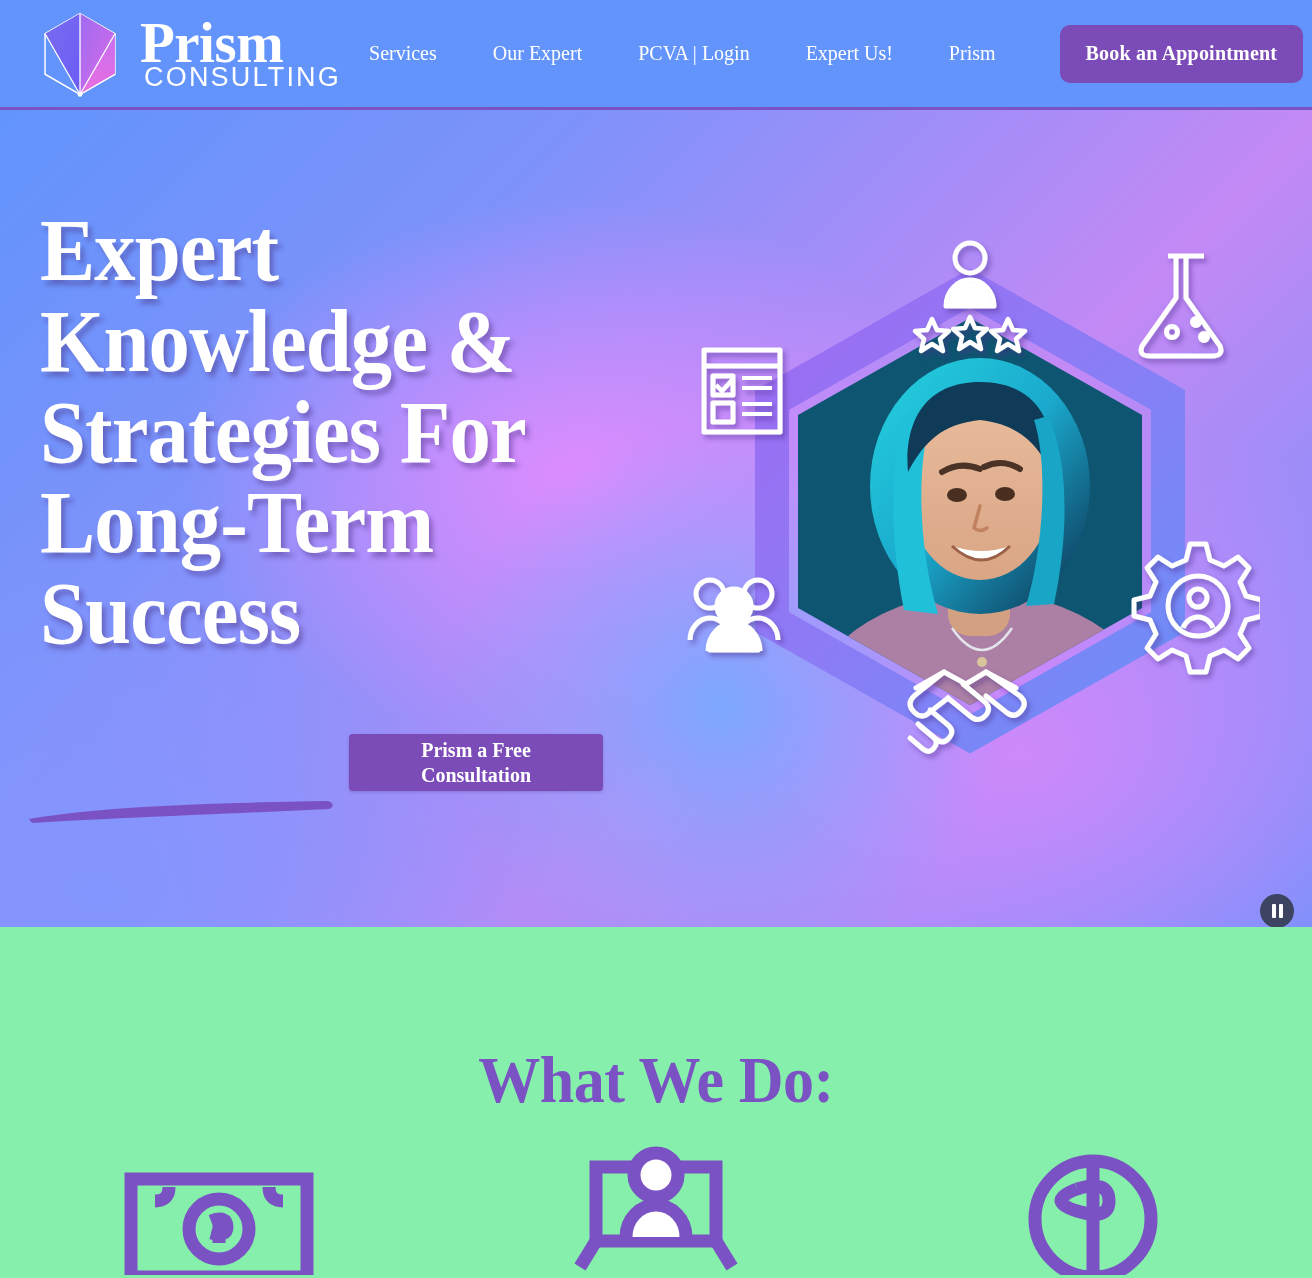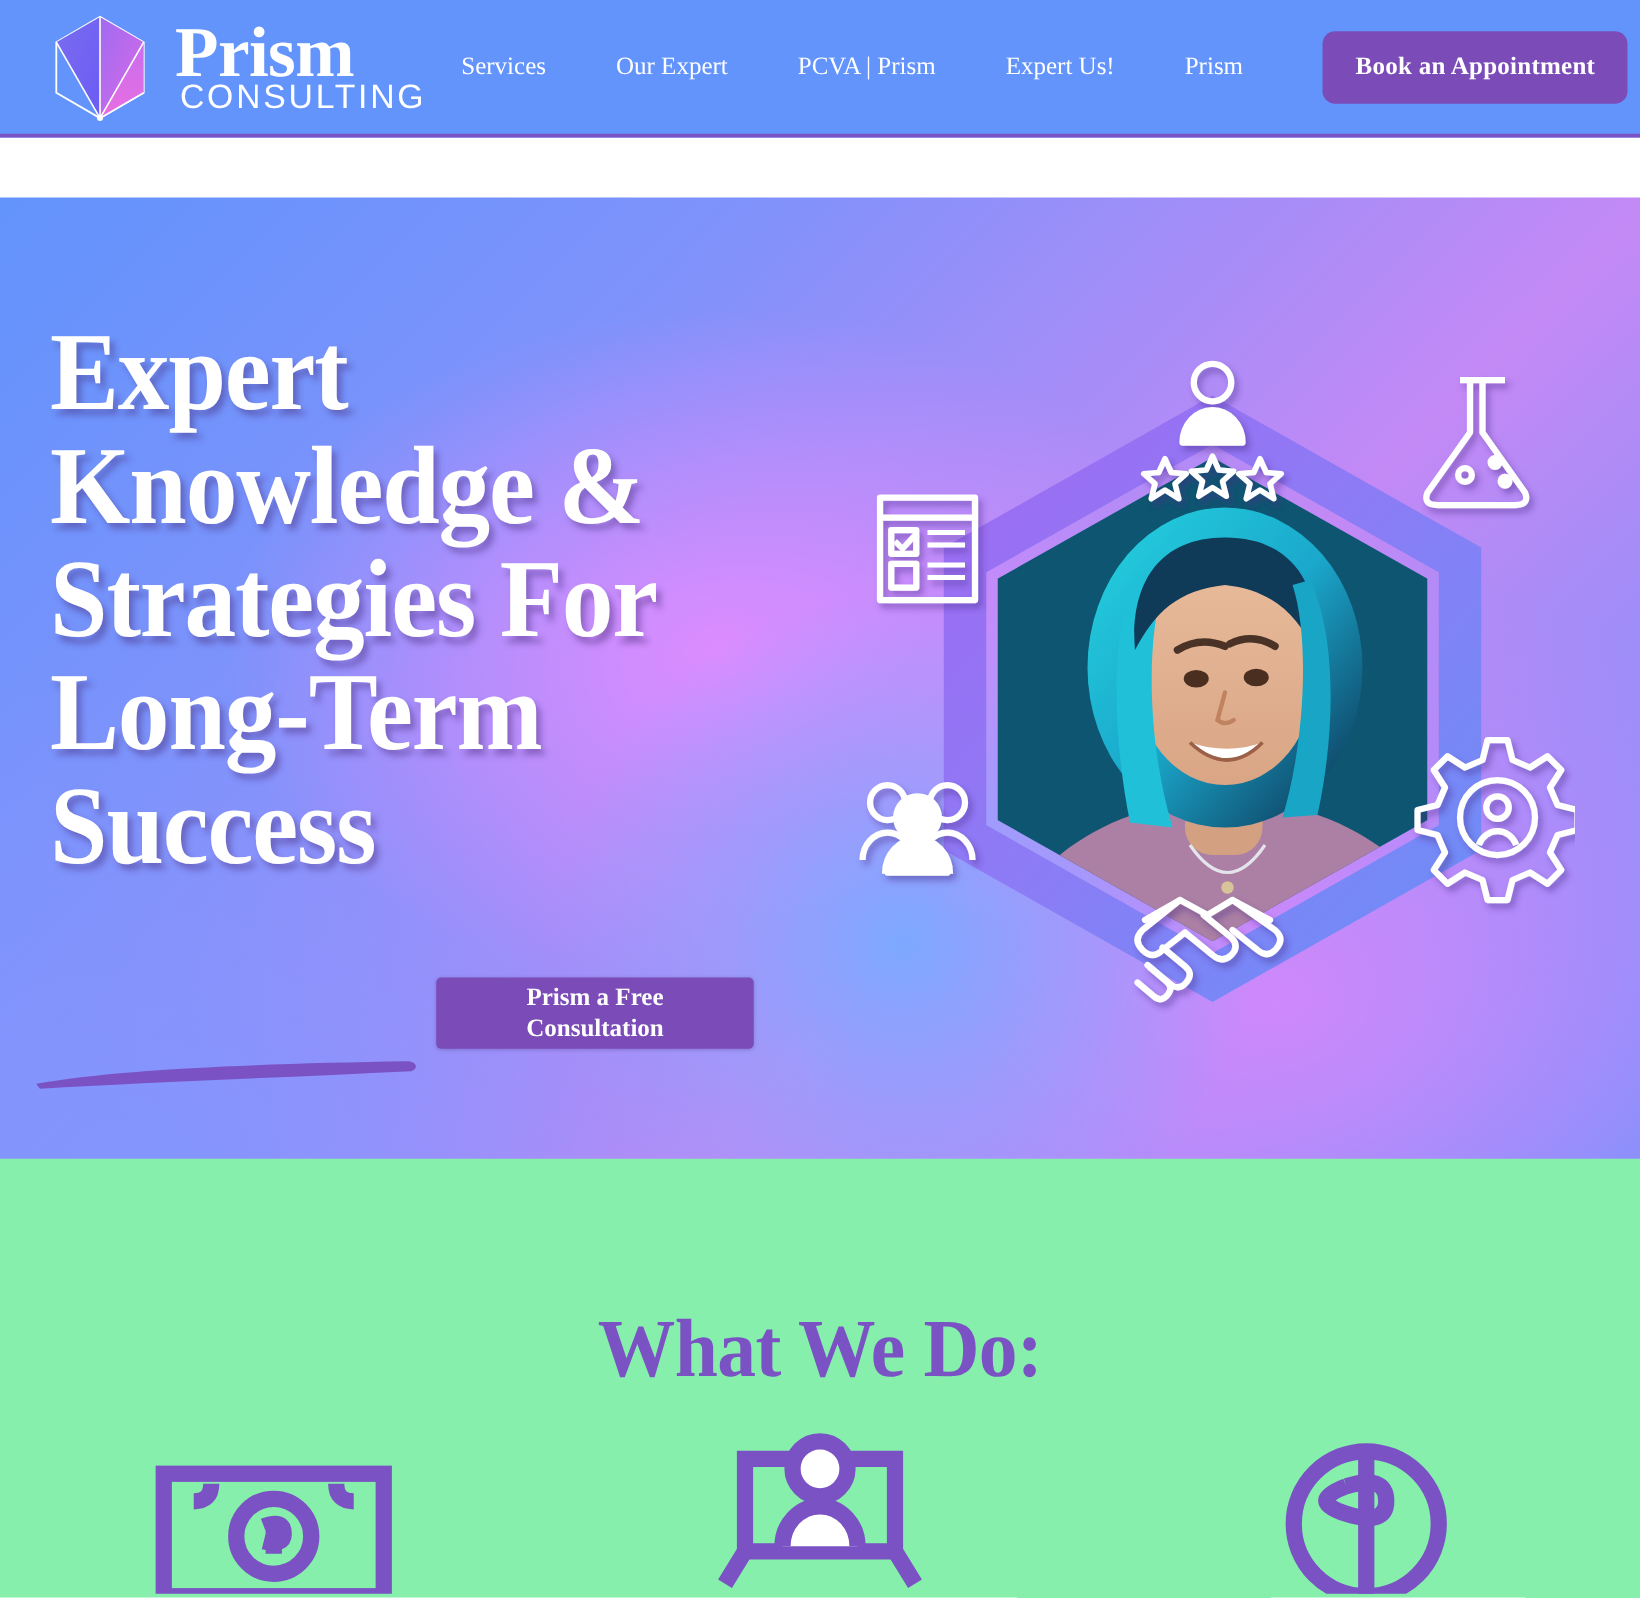--- a/index.html
+++ b/index.html
@@ -39,21 +39,20 @@
   
   #hero{
     position:absolute; top:110px; left:0; width:1312px; height:827px;
     overflow:hidden;
     background:
       radial-gradient(circle at 55% 72%, rgba(120,170,255,.95) 0%, rgba(120,170,255,0) 30%),
       radial-gradient(ellipse 42% 46% at 44% 44%, rgba(226,140,255,.92) 0%, rgba(226,140,255,0) 72%),
       radial-gradient(ellipse 55% 60% at 78% 78%, rgba(222,135,252,.75) 0%, rgba(222,135,252,0) 70%),
       radial-gradient(ellipse 60% 70% at 8% 95%, rgba(128,150,255,.9) 0%, rgba(128,150,255,0) 70%),
       linear-gradient(135deg,#6294fc 0%, #7f92fb 28%, #c389f5 62%, #6a93fc 100%);
-    margin-top: 48px;
   }
 
   #hero-headline{
     position:absolute; left:40px; top:95px; width:620px;
     font-family:"Liberation Serif", serif; font-weight:bold;
     font-size:89px; line-height:1.02; color:#fff;
     letter-spacing:-1px;
     text-shadow:4px 5px 5px rgba(70,40,120,.42);
     transform:scaleX(.93); transform-origin:left top;
   }
@@ -129,21 +128,21 @@
     </svg>
     <div id="logo-words">
       <div id="logo-prism">Prism</div>
       <div id="logo-consulting" style="text-transform:uppercase;">Consulting</div>
     </div>
   </div>
 
   <nav id="main-nav">
     <a class="nav-link">Services</a>
     <a class="nav-link">Our Expert</a>
-    <a class="nav-link">PCVA | Prism</a>
+    <a class="nav-link">PCVA | Login</a>
     <a class="nav-link">Expert Us!</a>
     <a class="nav-link">Prism</a>
     <button id="book-appointment-button">Book an Appointment</button>
   </nav>
 </header>
 
 <section id="hero">
 
   <h1 id="hero-headline">
     <span>Expert</span><br>

